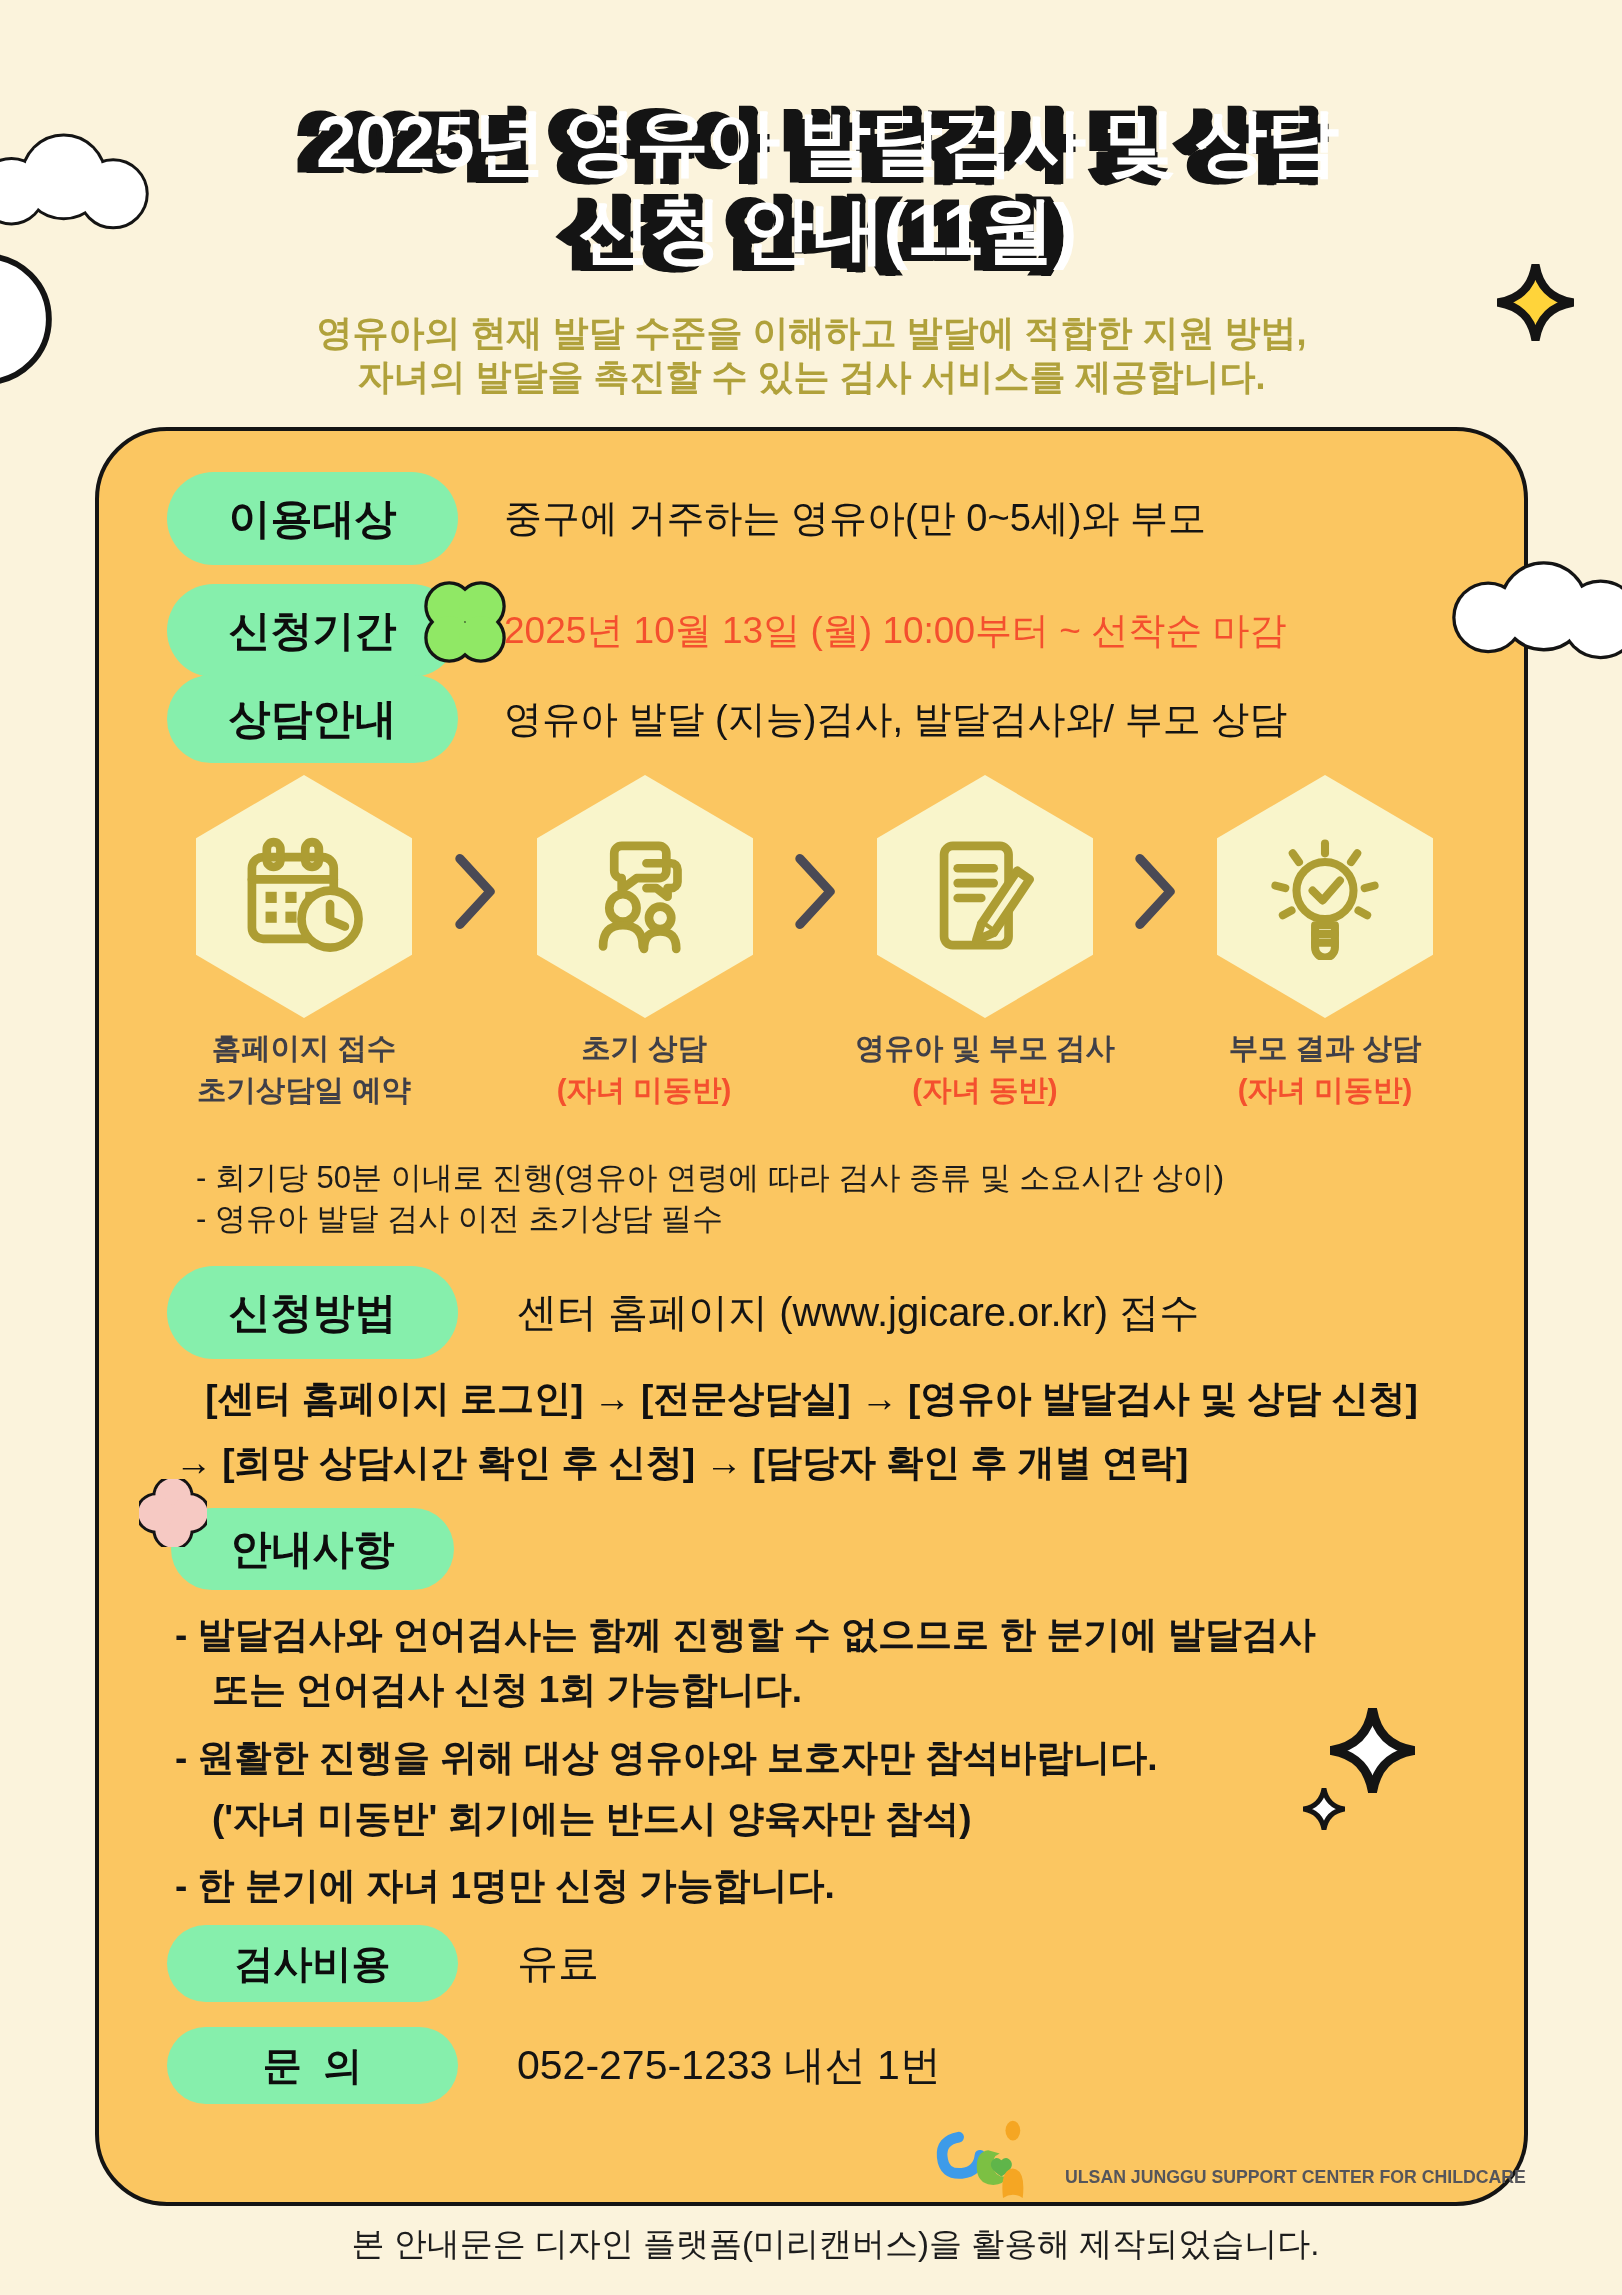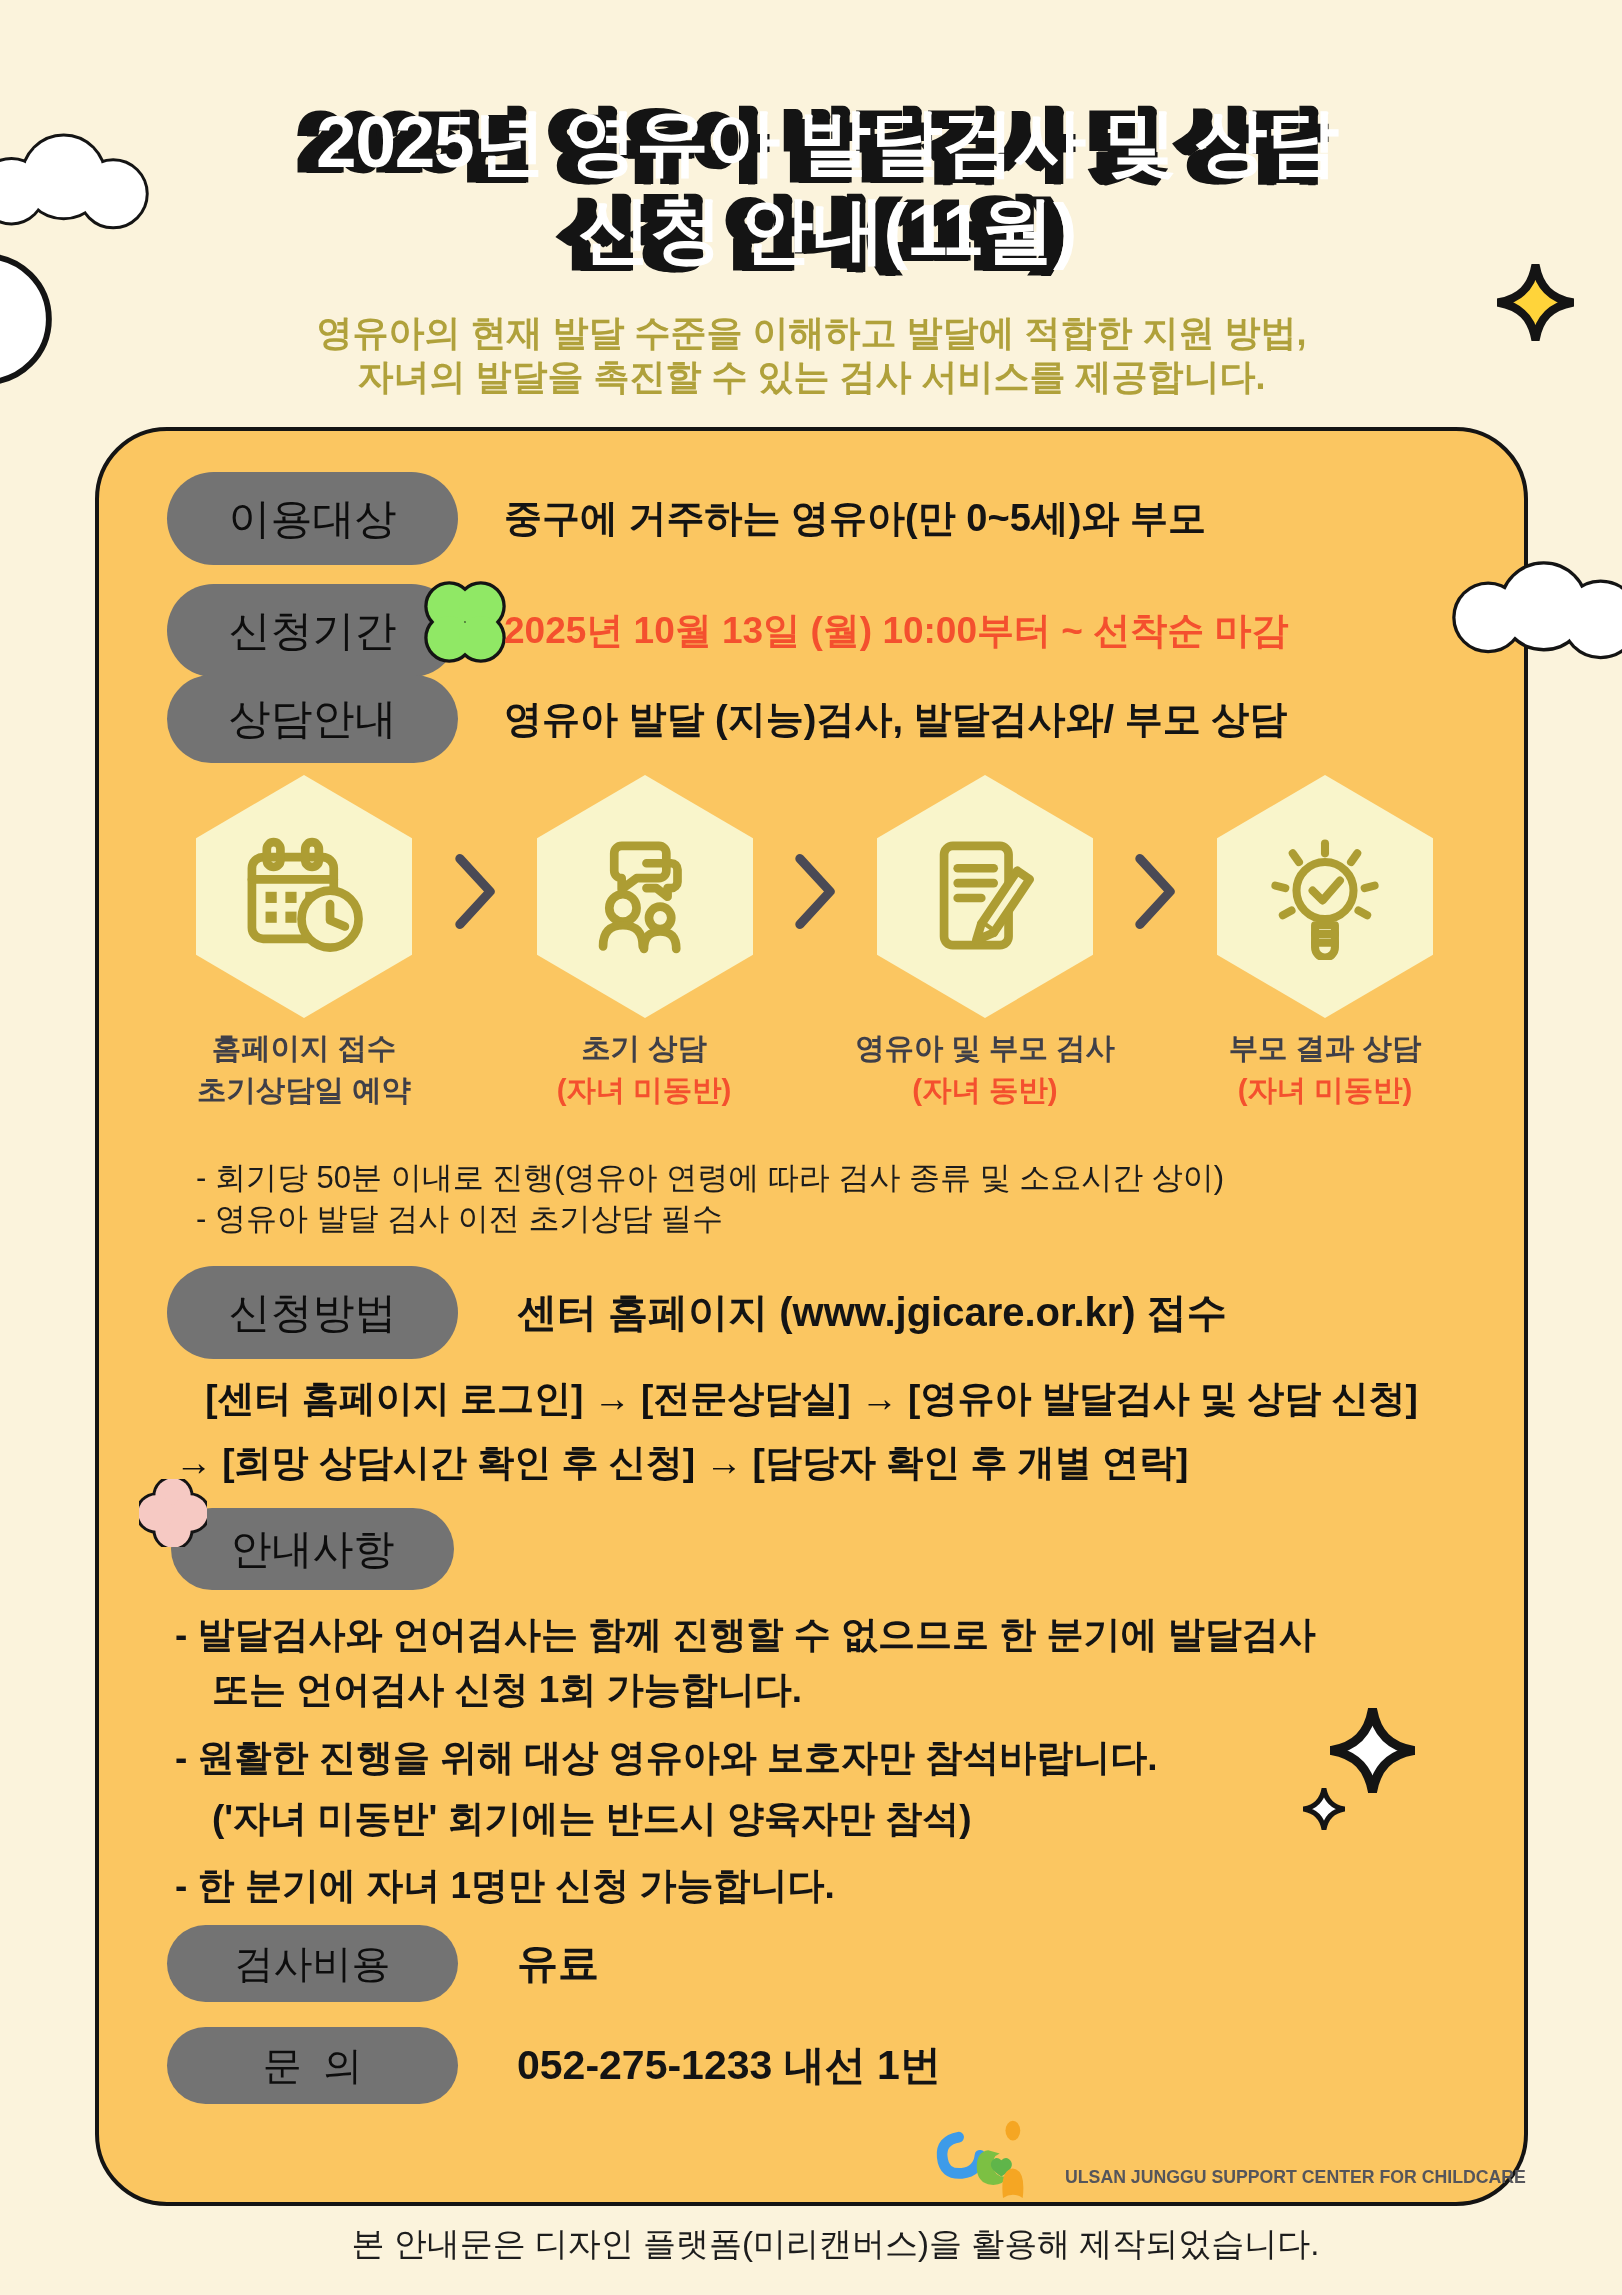--- a/index.html
+++ b/index.html
@@ -21,25 +21,25 @@
     -webkit-text-stroke:11px #141414;color:#141414;text-shadow:3.3px 5.9px 0 #141414;}
   .title-line .fill{position:relative;color:#ffffff;}
   .subtitle{left:0;width:1623px;text-align:center;color:var(--subtitle);
     font-weight:800;font-size:36px;}
 
   
   .card{left:95px;top:427px;width:1433px;height:1779px;background:var(--card-bg);
     border:4.6px solid #141414;border-radius:72px;box-sizing:border-box;}
 
   
-  .pill{background:#737373;border-radius:62px;display:flex;align-items:center;
-    justify-content:center;font-weight:400;color:#0d0d0d;}
+  .pill{background:#86efac;border-radius:62px;display:flex;align-items:center;
+    justify-content:center;font-weight:700;color:#0d0d0d;}
   .pill-lg{left:167px;width:291px;height:93px;font-size:42px;}
   .pill-sm{left:167px;width:291px;height:77px;font-size:39px;}
-  .rowval{display:flex;align-items:center;font-weight:700;font-size:38px;color:#141414;}
+  .rowval{display:flex;align-items:center;font-weight:400;font-size:38px;color:#141414;}
   .red{color:var(--accent-red);}
 
   
   .hex{clip-path:polygon(50% 0,100% 26%,100% 74%,50% 100%,0 74%,0 26%);
     background:var(--hex-bg);width:216px;height:243px;top:775px;}
   .step-icon{top:836px;width:124px;height:124px;}
   .step-l1{top:1029px;width:340px;text-align:center;font-weight:700;
     font-size:29.4px;color:var(--label-gray);}
   .step-l2{top:1071px;width:340px;text-align:center;font-weight:700;font-size:29.4px;}
   .step-l2.gray{color:var(--label-gray);}

